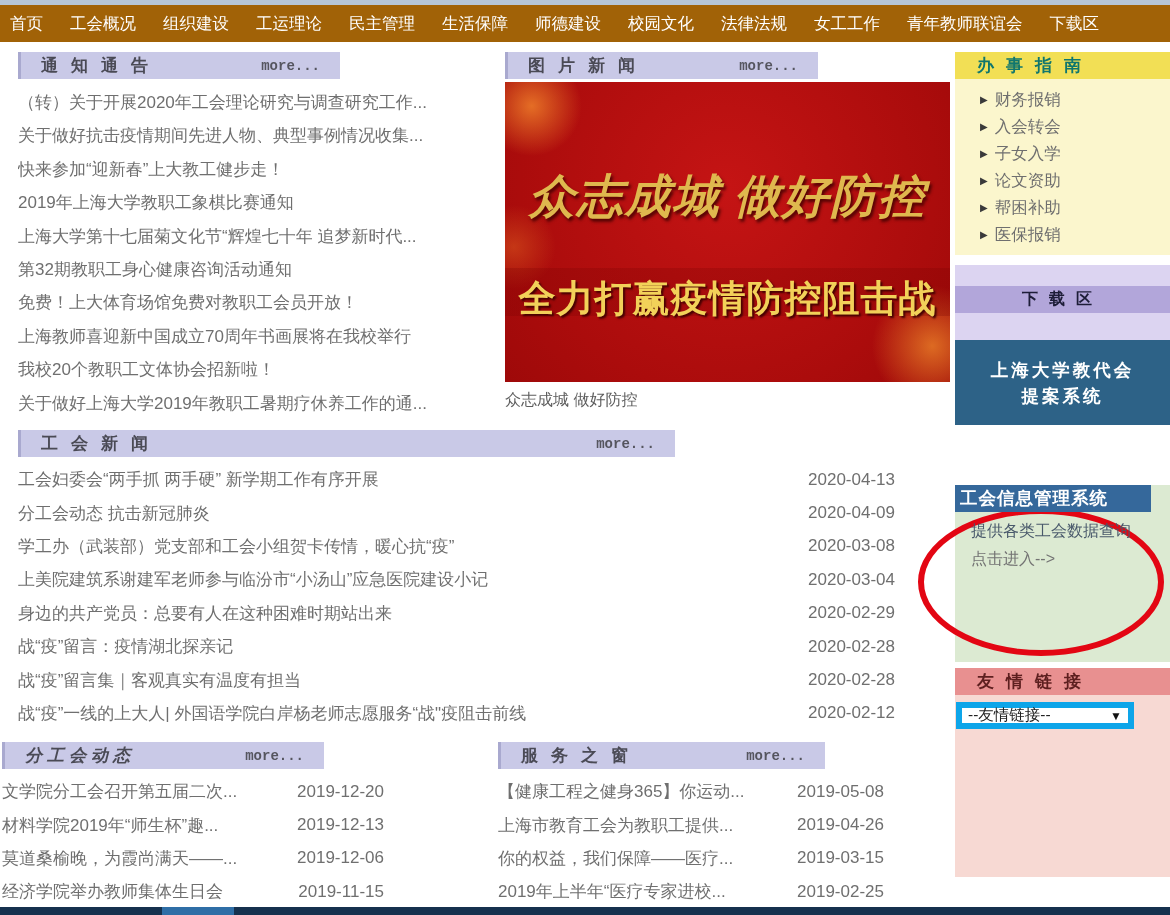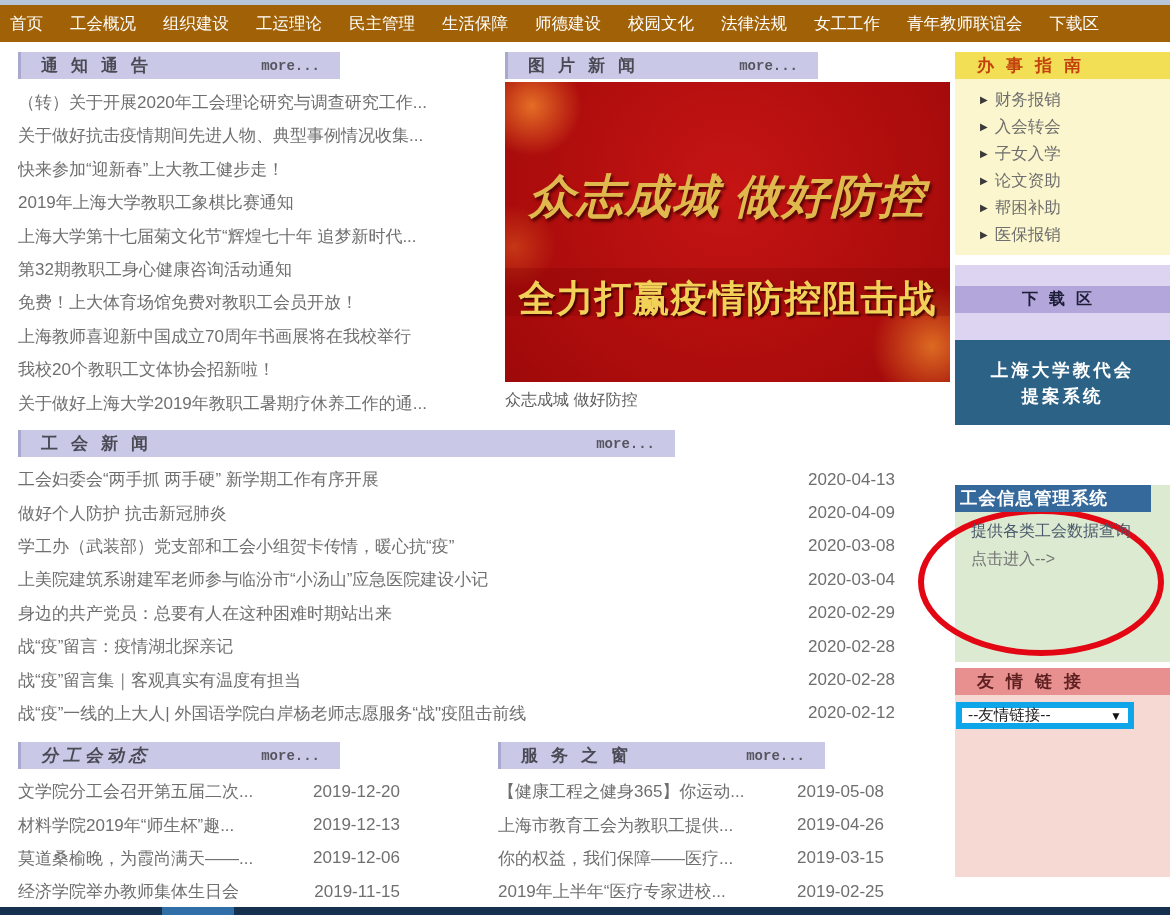--- a/index.html
+++ b/index.html
@@ -62,33 +62,33 @@
     position:absolute; left:0; top:186px; width:100%; height:48px; line-height:62px;
     text-align:center; background:linear-gradient(rgba(120,0,0,.25), rgba(120,0,0,.25));
     font-weight:bold; font-size:37px; color:#f2d159; letter-spacing:1px;
     text-shadow:2px 2px 2px rgba(60,0,0,.9); white-space:nowrap;
   }
   .caption { margin-top:8px; font-size:16px; color:#5d5d5d; cursor:pointer; }
   .union-news { position:absolute; left:18px; top:430px; width:877px; }
   .union-news .sec-head { width:657px; }
   .union-news .rows { margin-top:6px; }
   .bl { position:absolute; top:742px; }
-  .bottom-left  { left:18px;  width:382px; }
+  .bottom-left  { left:2px;  width:382px; }
   .bottom-mid   { left:498px; width:386px; }
   .bl .sec-head { width:322px; }
   .bottom-mid .sec-head { width:327px; }
   .bl .rows { margin-top:6px; }
   
   .sidebar { position:absolute; left:955px; top:52px; width:215px; }
   .side-head {
     height:27px; display:flex; align-items:center; padding-left:22px;
     font-family:"Liberation Serif", serif; font-weight:bold; font-size:17px;
     letter-spacing:12px; white-space:nowrap;
   }
-  .guide-head { background:#f2df55; color:#c2410c; }
+  .guide-head { background:#f2df55; color:#0f766e; }
   .guide-list { background:#fbf6cd; padding:7px 0 7px 0; }
   .guide-list .gi {
     height:27px; display:flex; align-items:center; gap:7px; padding-left:25px;
     font-size:16.5px; color:#6f6f6f; cursor:pointer;
   }
   .guide-list .gi .ar { font-size:10px; color:#3a3a3a; }
   .dl-block { margin-top:10px; height:75px; background:#dcd4f1; padding-top:21px; }
   .dl-strip {
     height:27px; background:#b2a6da; display:flex; align-items:center; justify-content:center;
     font-family:"Liberation Serif", serif; font-weight:bold; font-size:16px;
@@ -179,21 +179,21 @@
     <div class="sec-head">
       <span class="ttl">工会新闻</span>
       <span class="more">more...</span>
     </div>
     <div class="rows">
       <div class="row">
         <span class="t">工会妇委会“两手抓 两手硬” 新学期工作有序开展</span>
         <span class="d">2020-04-13</span>
       </div>
       <div class="row">
-        <span class="t">做好个人防护 抗击新冠肺炎</span>
+        <span class="t">分工会动态 抗击新冠肺炎</span>
         <span class="d">2020-04-09</span>
       </div>
       <div class="row">
         <span class="t">学工办（武装部）党支部和工会小组贺卡传情，暖心抗“疫”</span>
         <span class="d">2020-03-08</span>
       </div>
       <div class="row">
         <span class="t">上美院建筑系谢建军老师参与临汾市“小汤山”应急医院建设小记</span>
         <span class="d">2020-03-04</span>
       </div>

